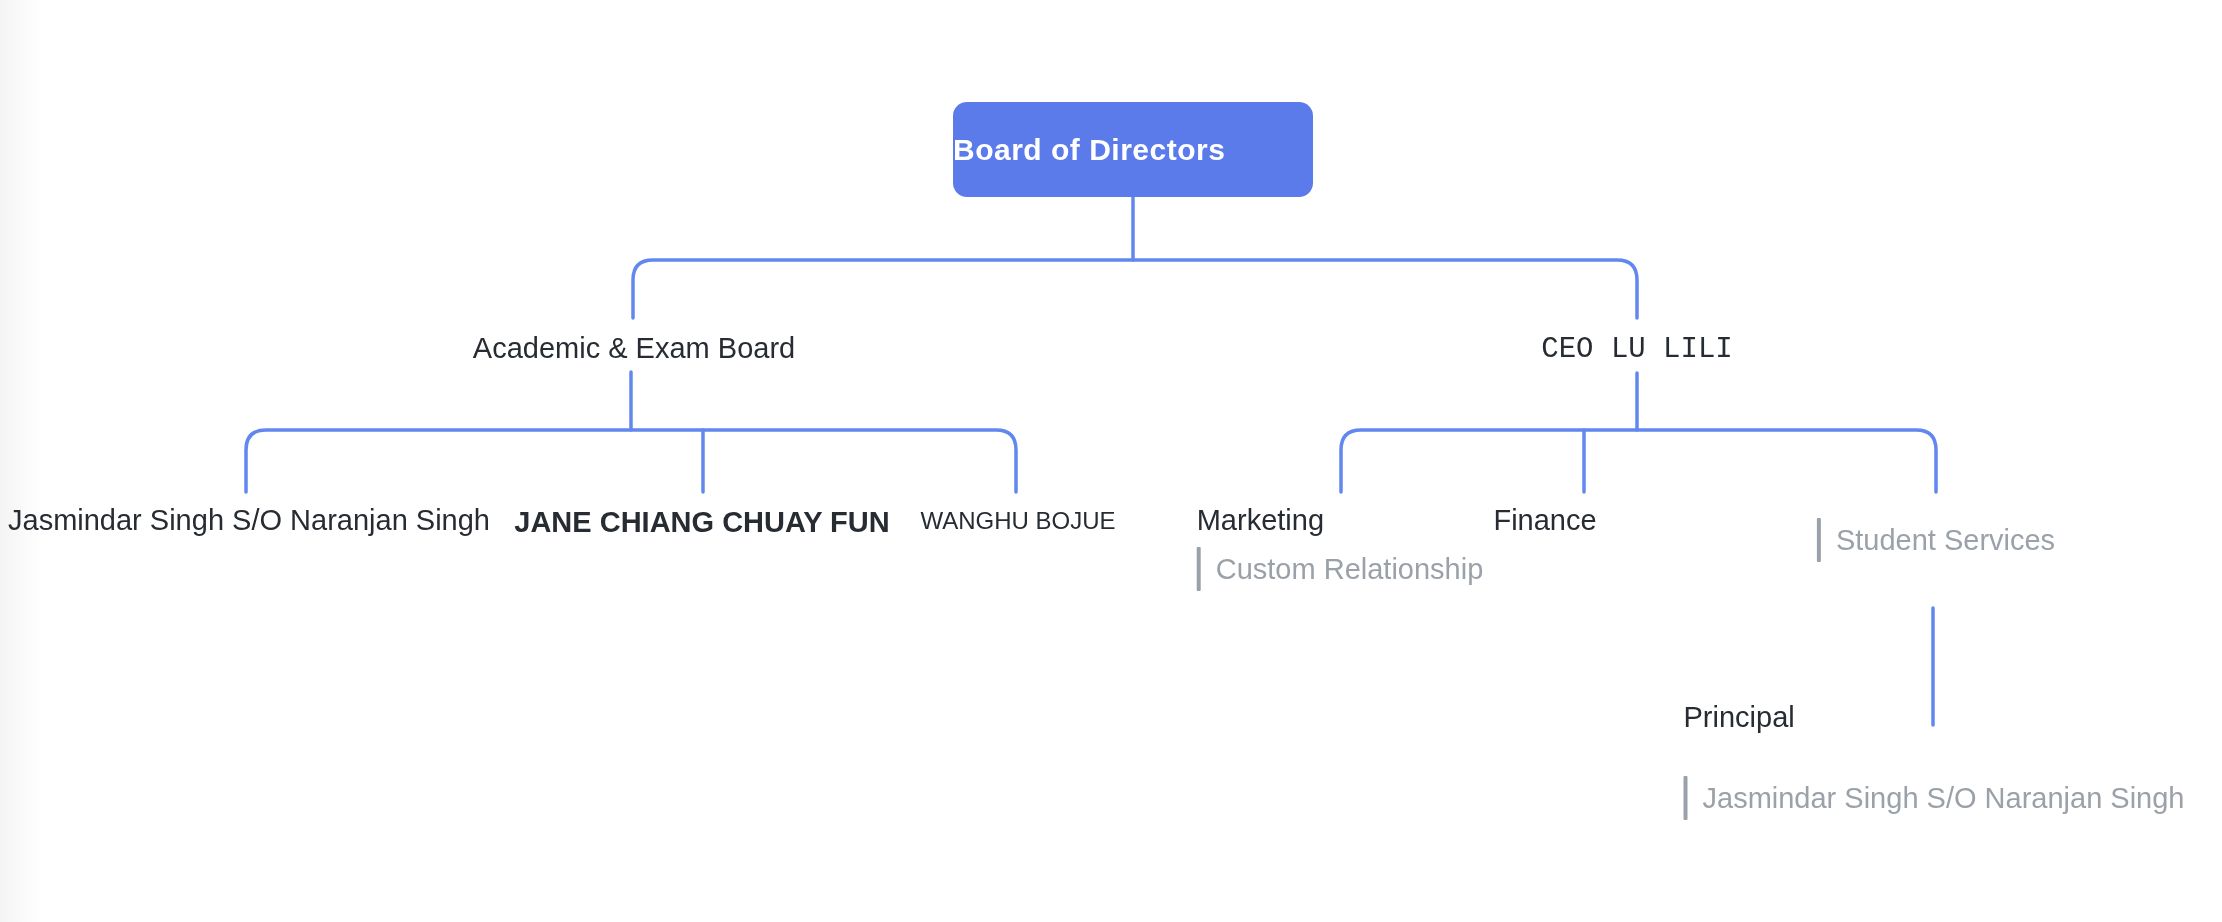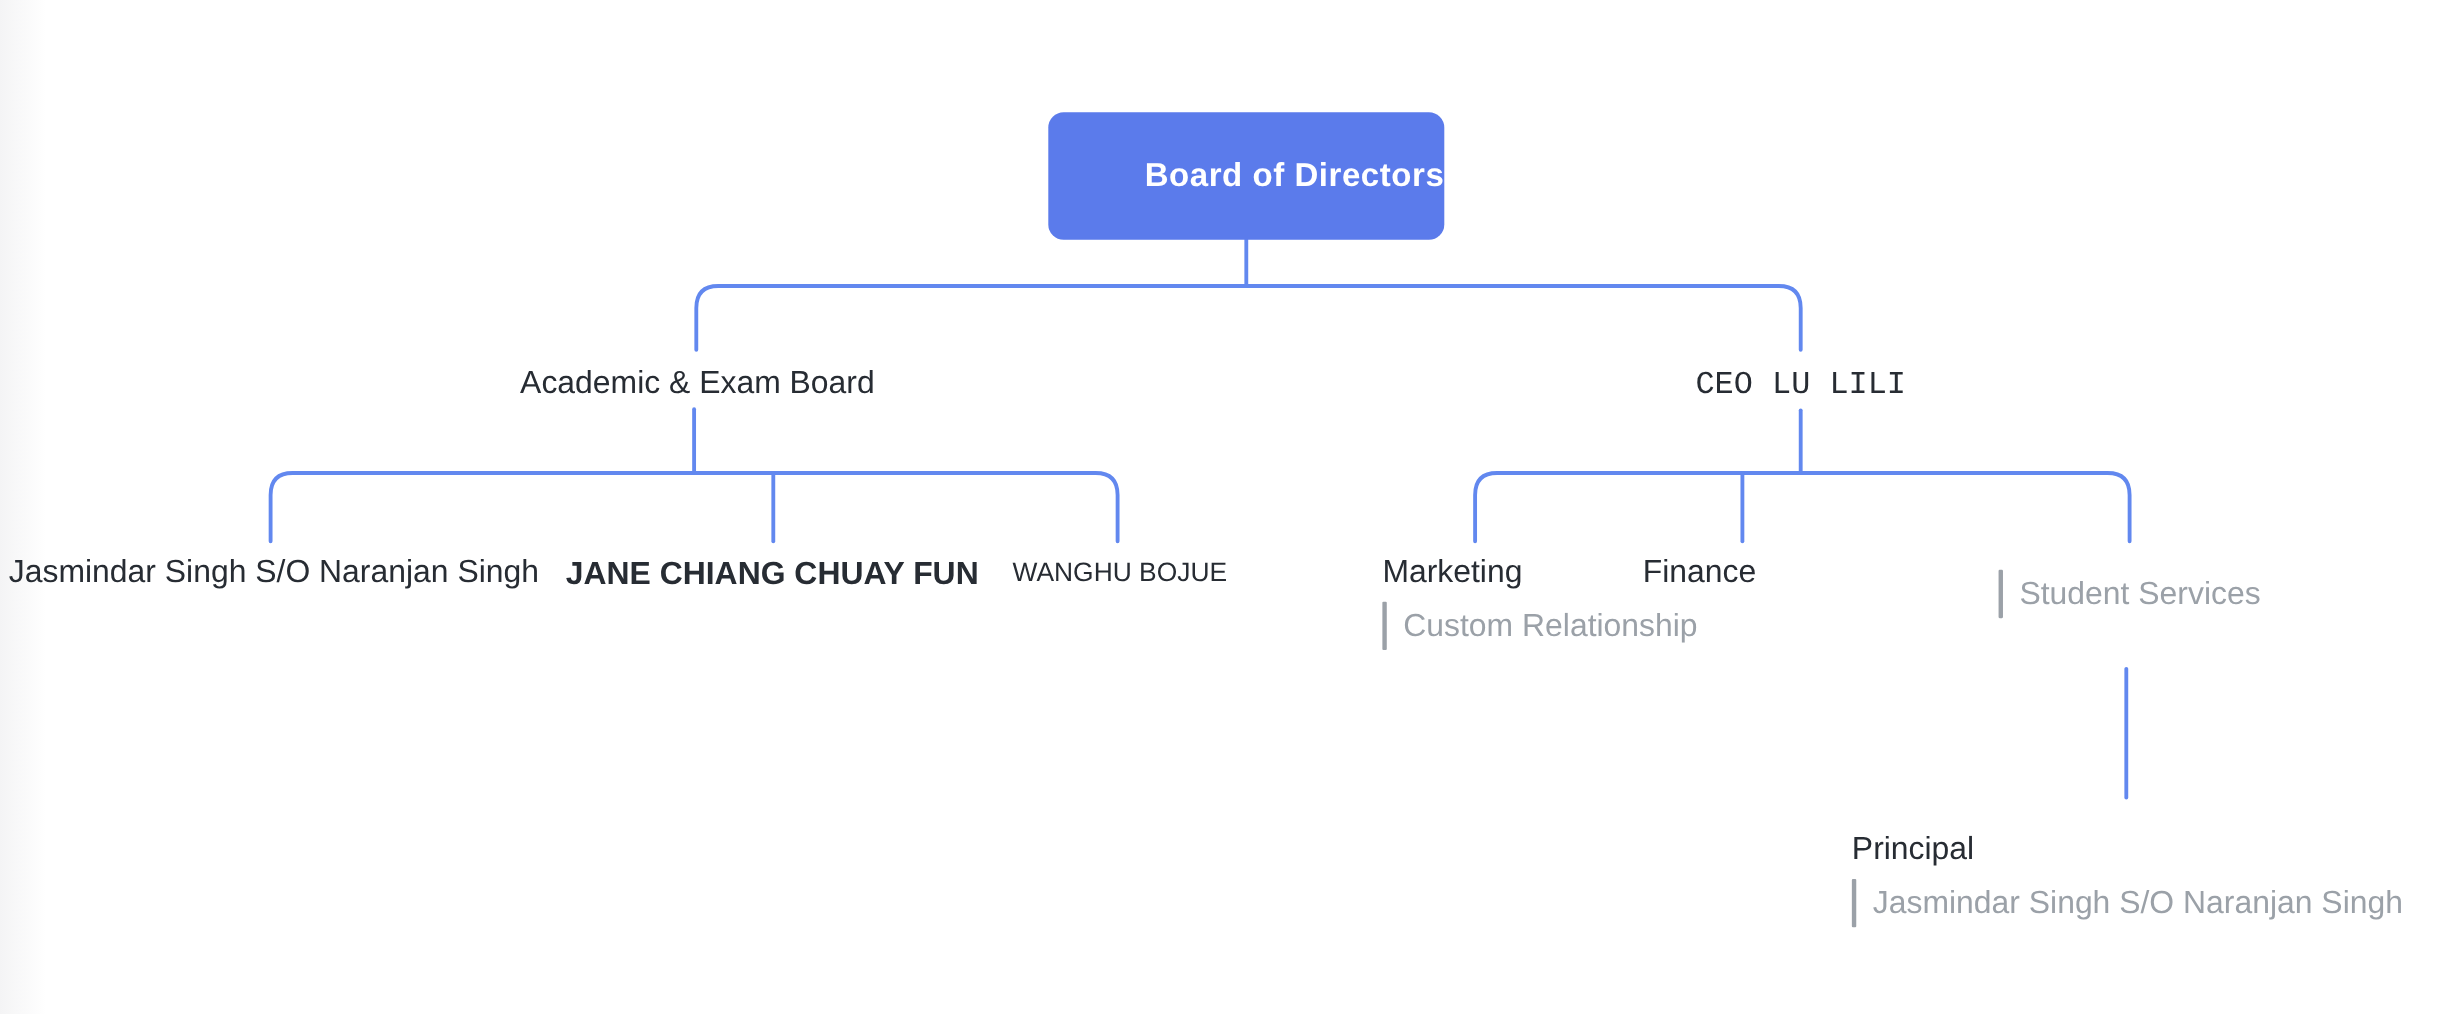--- a/index.html
+++ b/index.html
@@ -11,24 +11,24 @@
     font-family:"Liberation Sans", sans-serif;
   }
   .edge-strip {
     position:absolute; left:0; top:0;
     width:42px; height:100%;
     background:linear-gradient(to right, #f4f4f5, #ffffff);
   }
   #connectors { position:absolute; left:0; top:0; }
   .root-node {
     position:absolute; left:953px; top:102px;
-    width:360px; height:116px;
+    width:360px; height:95px;
     background:var(--node-fill, #5b7beb);
     border-radius:14px;
-    display:flex; align-items:center; justify-content:flex-end;
+    display:flex; align-items:center; justify-content:flex-start;
   }
   .root-node .root-label {
     color:var(--root-text, #ffffff);
     font-size:30px; font-weight:bold;
     letter-spacing:0.5px;
     white-space:nowrap;
   }
   .label {
     position:absolute;
     transform:translateX(-50%);
@@ -57,23 +57,23 @@
     color:var(--subtitle-text, #9ba1a8);
     text-align:center;
   }
   
   .pos-academic   { left:634px;  top:334px; }
   .pos-ceo        { left:1637px; top:335px;font-family:Liberation Mono, monospace; }
   .pos-jasmindar  { left:249px;  top:506px; }
   .pos-jane       { left:702px;  top:508px;font-weight:bold; }
   .pos-wanghu     { left:1018px; top:509px; }
   .pos-finance    { left:1545px; top:506px; }
-  .pos-marketing  { left:1400px; top:506px; }
+  .pos-marketing  { left:1340px; top:506px; }
   .pos-enrolment  { left:1936px; top:506px; }
-  .pos-principal  { left:1934px; top:758px; }
+  .pos-principal  { left:1934px; top:703px;gap:32px; }
 </style>
 </head>
 <body>
 
 <div id="canvas">
 
   <div class="edge-strip"></div>
 
   <svg id="connectors" width="2222" height="922" viewBox="0 0 2222 922">
     <g stroke="#6288ef" stroke-width="3.5" fill="none" stroke-linecap="round">

